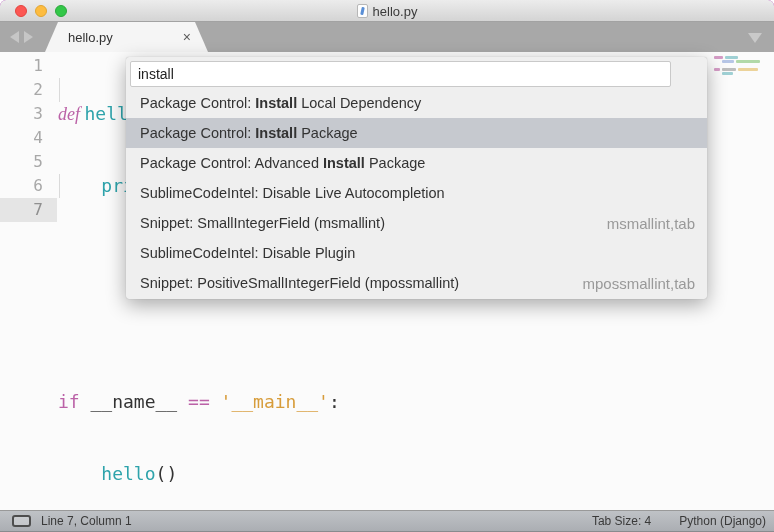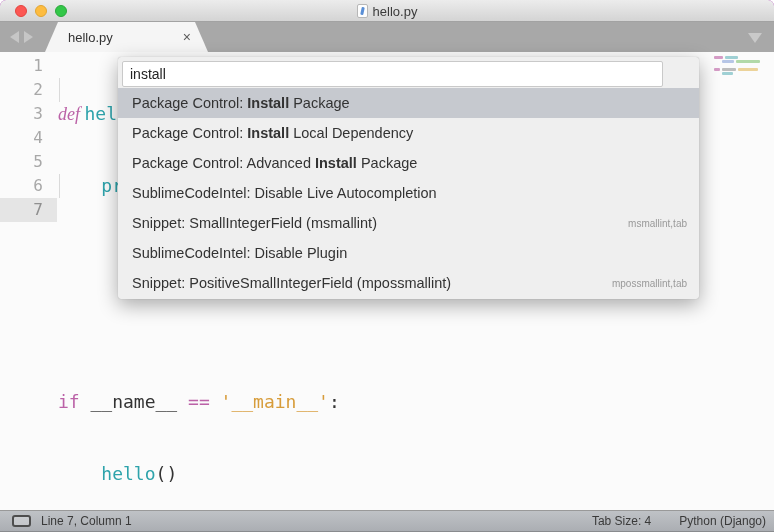--- a/index.html
+++ b/index.html
@@ -67,38 +67,38 @@
   .str-g{color:#4faa3c;}
   .str-y{color:#d79c3a;}
   .indent-guide{position:absolute;width:1px;background:#dadada;left:59px;}
   .ig-2{top:26px;height:24px;}
   .ig-6{top:122px;height:24px;}
   
   .minimap{position:absolute;right:4px;top:2px;width:58px;height:28px;filter:blur(0.6px);}
   .mm-row{position:absolute;height:2.5px;border-radius:1px;}
   
   .palette{
-    position:absolute;left:118px;top:57px;width:581px;height:242px;
+    position:absolute;left:126px;top:57px;width:581px;height:242px;
     background:#efefef;border-radius:3px;
     box-shadow:0 6px 20px rgba(0,0,0,0.33),0 0 1px rgba(0,0,0,0.3);
   }
   .palette-input{
     display:block;margin:4px 4px 0 4px;width:541px;height:26px;
     background:#ffffff;border:1px solid #c9c9c9;border-radius:2px;
     font-family:"Liberation Sans",sans-serif;font-size:14px;color:#222;
     padding:0 0 0 7px;outline:none;
   }
   .palette-list{margin-top:1px;}
   .p-row{
     height:30px;display:flex;align-items:center;
     font-size:14.5px;color:#333;padding:0 12px 0 14px;
   }
   .p-row.selected{background:#c6c9cf;}
   .p-row b{font-weight:700;}
-  .p-hint{margin-left:auto;font-size:10px;color:#999;}
+  .p-hint{margin-left:auto;font-size:15px;color:#999;}
   
   .statusbar{
     position:absolute;left:0;top:510px;width:774px;height:22px;
     background:linear-gradient(#bfc2c6,#abaeb3);
     border-top:1px solid #999;border-bottom:1px solid #898b8e;
     display:flex;align-items:center;
     font-size:12px;color:#3a3a3a;
   }
   .sb-icon{margin-left:12px;width:19px;height:12px;border:2px solid #4e4e4e;
     border-radius:3px;background:rgba(255,255,255,0.25);}
@@ -166,25 +166,25 @@
       <div class="mm-row" style="left:2px;top:14px;width:6px;background:#d59cc6;"></div>
       <div class="mm-row" style="left:10px;top:14px;width:14px;background:#bdbdbd;"></div>
       <div class="mm-row" style="left:26px;top:14px;width:20px;background:#ecd39a;"></div>
       <div class="mm-row" style="left:10px;top:18px;width:11px;background:#9fd0d4;"></div>
     </div>
   </div>
 
   <div class="palette">
     <input class="palette-input" type="text" value="install" style="">
     <div class="palette-list">
+      <div class="p-row">
+          <span><span>Package Control: </span><b>Install</b><span> Local Dependency</span></span>
+        </div>
       <div class="p-row selected">
           <span><span>Package Control: </span><b>Install</b><span> Package</span></span>
-        </div>
-      <div class="p-row">
-          <span><span>Package Control: </span><b>Install</b><span> Local Dependency</span></span>
         </div>
       <div class="p-row">
           <span><span>Package Control: Advanced </span><b>Install</b><span> Package</span></span>
         </div>
       <div class="p-row">
           <span>SublimeCodeIntel: Disable Live Autocompletion</span>
         </div>
       <div class="p-row">
           <span>Snippet: SmallIntegerField (msmallint)</span>
           <span class="p-hint">msmallint,tab</span>

